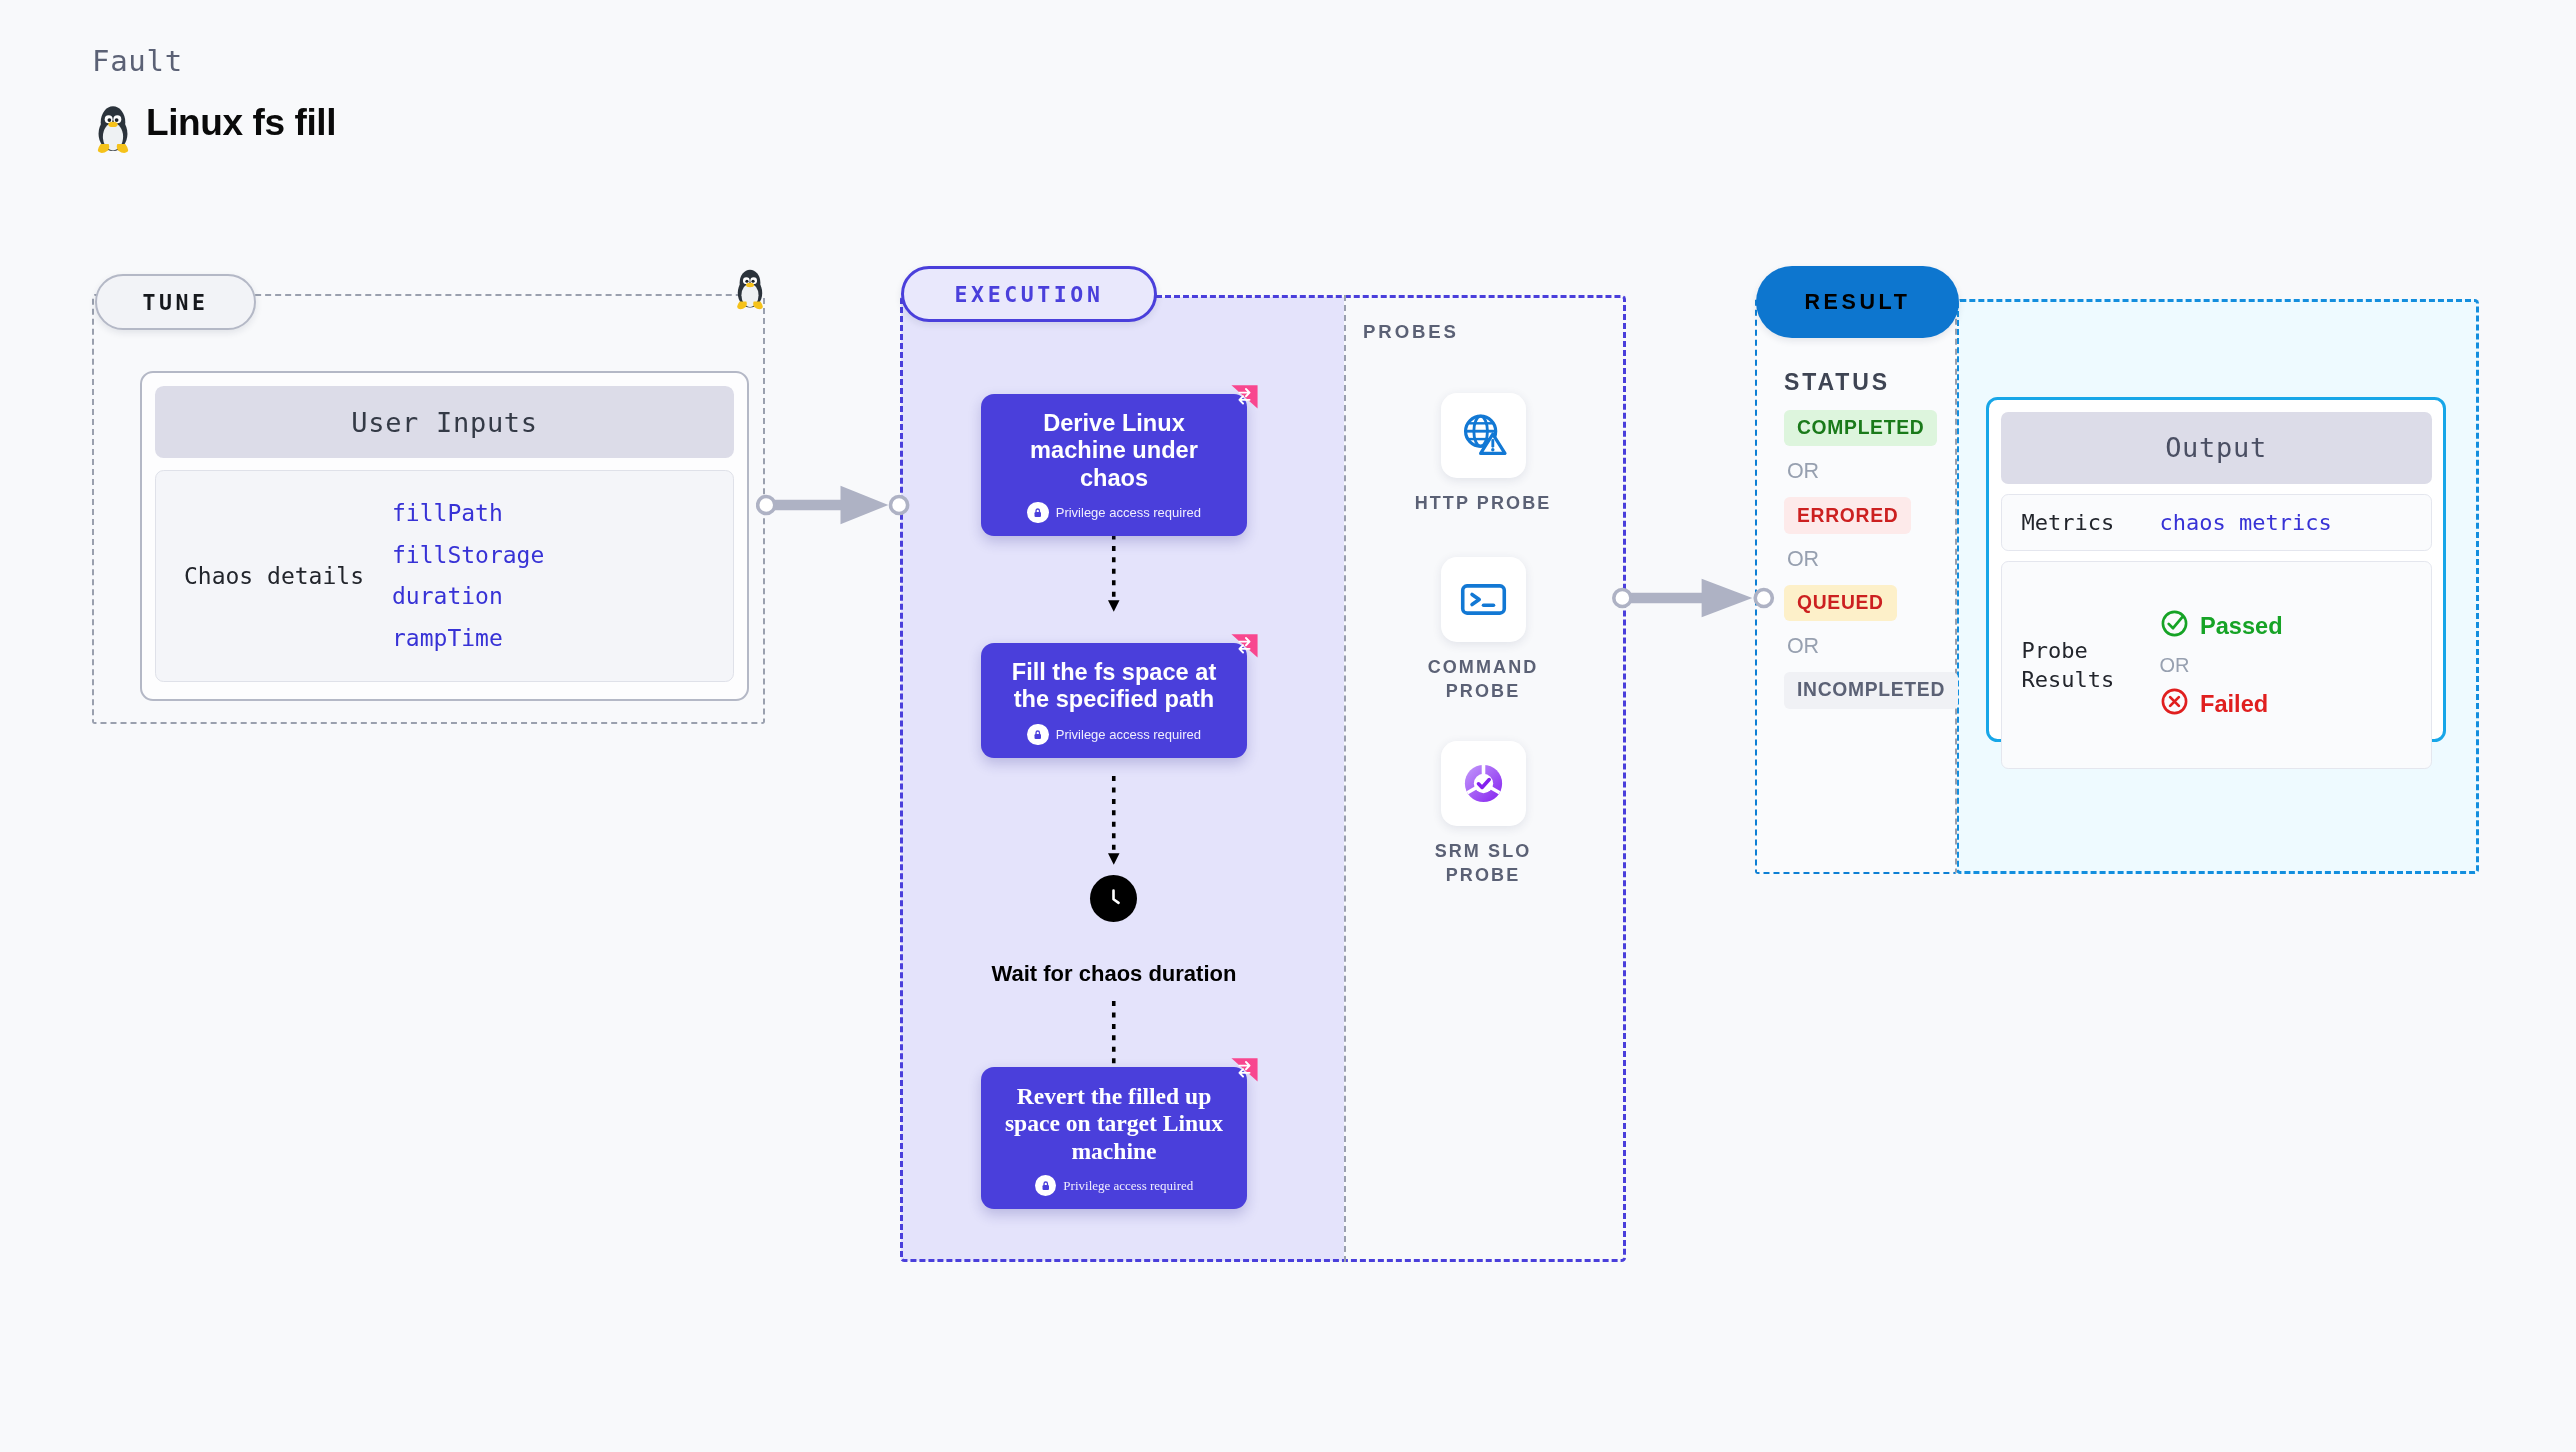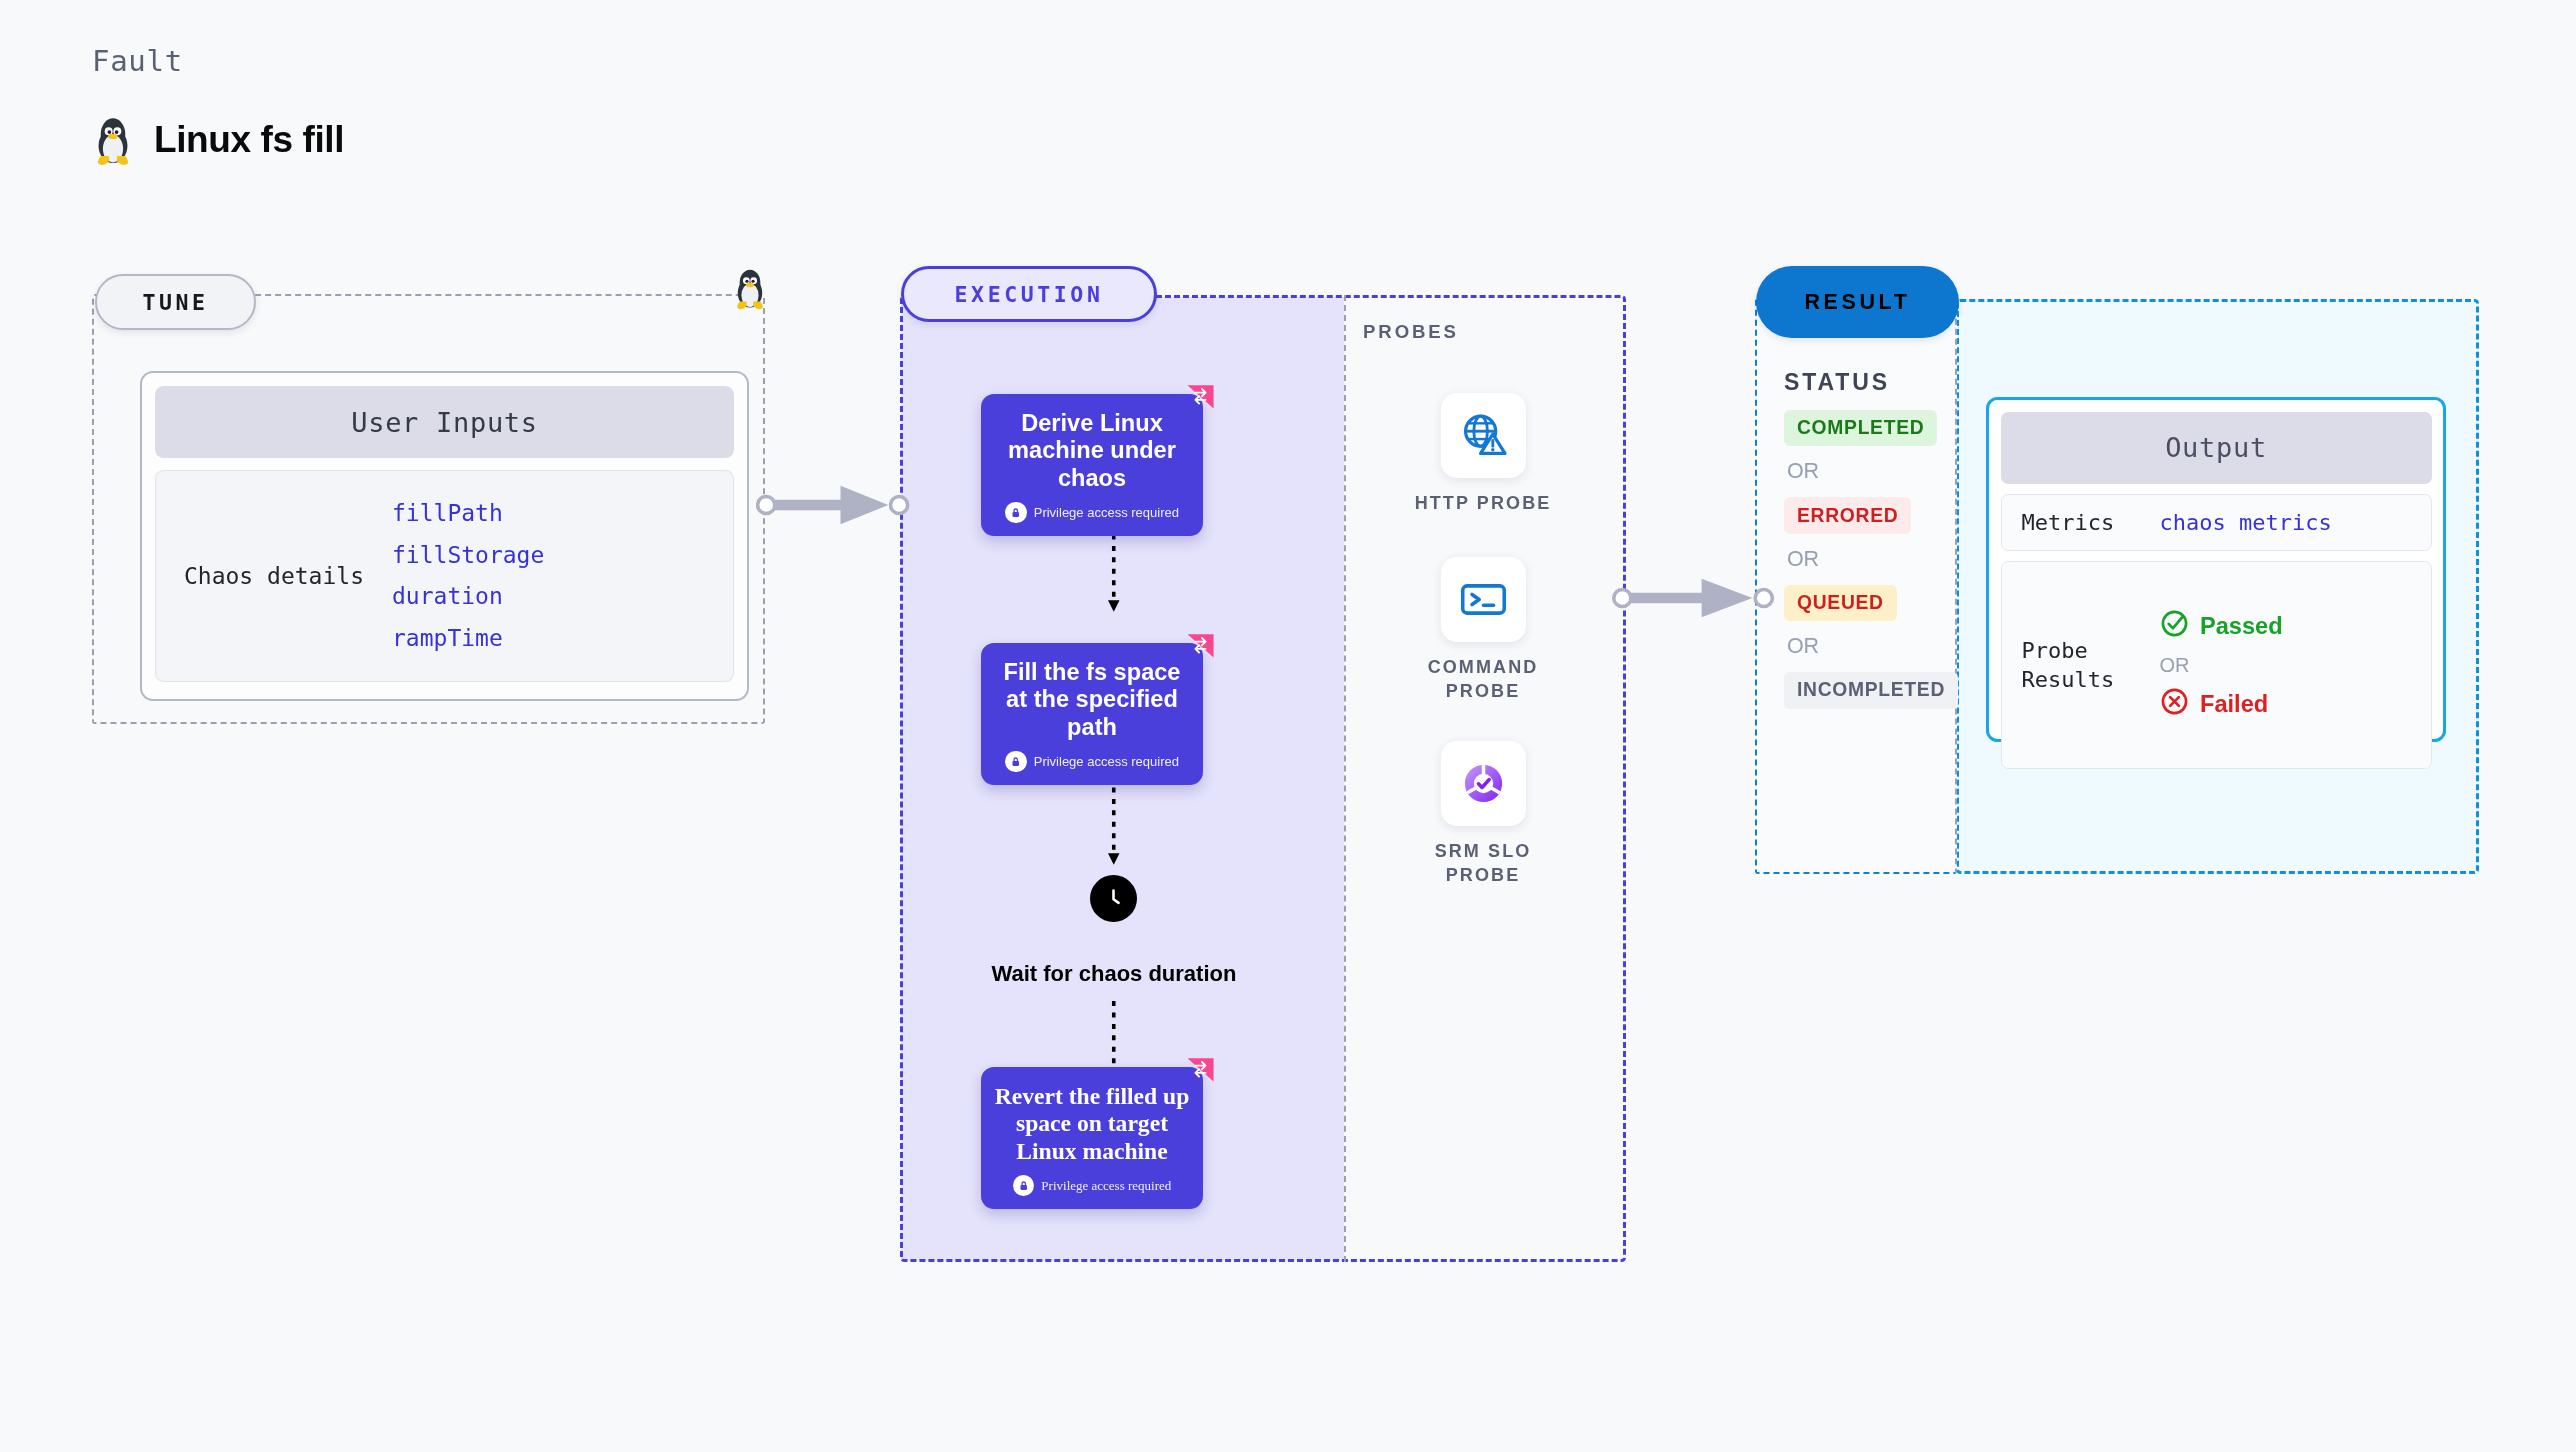--- a/index.html
+++ b/index.html
@@ -7,21 +7,21 @@
   body {
     width: 2576px; height: 1452px;
     font-family: "Liberation Sans", sans-serif;
     position: relative; overflow: hidden;
   }
   .mono { font-family: "DejaVu Sans Mono", "Liberation Mono", monospace; }
 
   
   #header { position: absolute; left: 92px; top: 44px; }
   #fault-label { font-size: 29px; color: #5b6175; letter-spacing: 0.7px; }
-  #fault-title-row { display: flex; align-items: center; gap: 20px; margin-top: 36px; }
+  #fault-title-row { display: flex; align-items: flex-start; gap: 12px; margin-top: 24px; }
   #fault-title { font-size: 37px; font-weight: bold; color: #0a0a0a; letter-spacing: -0.4px; }
 
   
   .tux { display: block; }
 
   
   .dash-panel { position: absolute; }
   .pill {
     position: absolute; display: flex; align-items: center; justify-content: center;
     border-radius: 716px; font-size: 21.5px; font-weight: bold; letter-spacing: 3.6px;
@@ -66,21 +66,21 @@
   }
   #exec-inner-bg {
     position: absolute; left: 901px; top: 297px; width: 443px; height: 964px;
     background: #e4e3fb; z-index: 0;
   }
   #exec-pill {
     left: 901px; top: 266px; width: 256px; height: 56px;
     background: #e9e8fc; border: 3.6px solid #4a3fdb; color: #4a3fdb;
   }
   .exec-card {
-    position: absolute; width: 222px; background: #4a3fdb; border-radius: 13px;
+    position: absolute; width: 266px; background: #4a3fdb; border-radius: 13px;
     padding: 15.8px 13px 13px; color: #fff; text-align: center;
     box-shadow: 0 5.7px 13px rgba(40,35,140,.22); z-index: 4;
   }
   .exec-card-title { font-size: 23.6px; font-weight: bold; line-height: 1.16; }
   .exec-card-badge {
     margin-top: 10px; display: flex; align-items: center; justify-content: center; gap: 7.2px;
     font-size: 13px; color: #f0eefe;
   }
   .lock-badge {
     width: 21.5px; height: 21.5px; border-radius: 50%; background: #fff;

